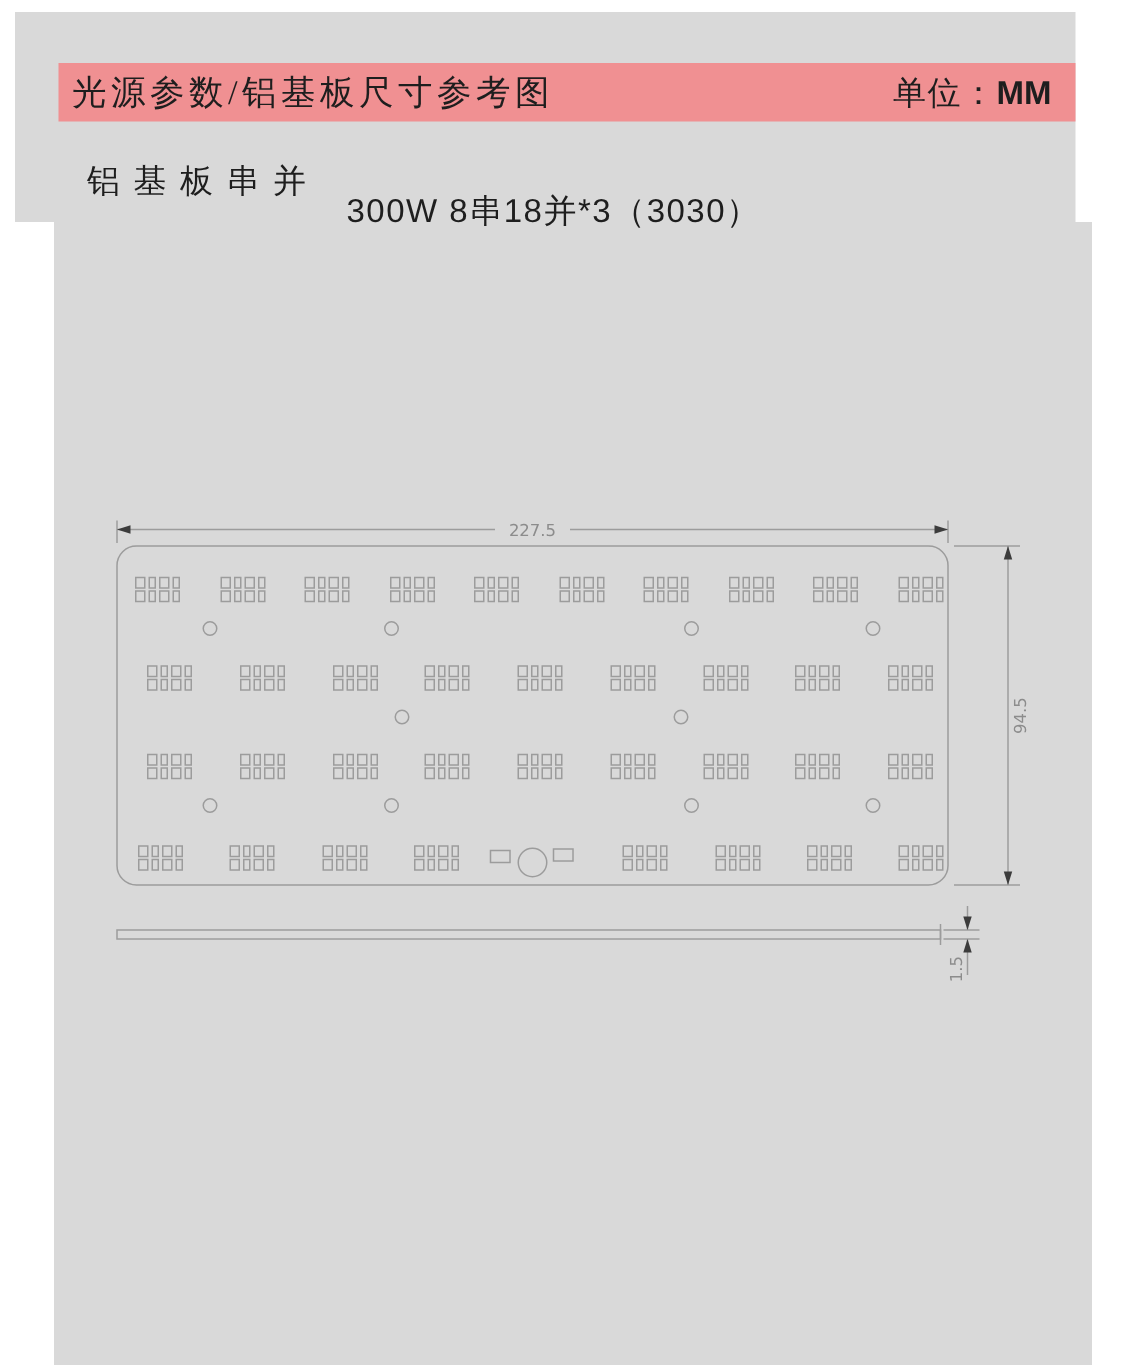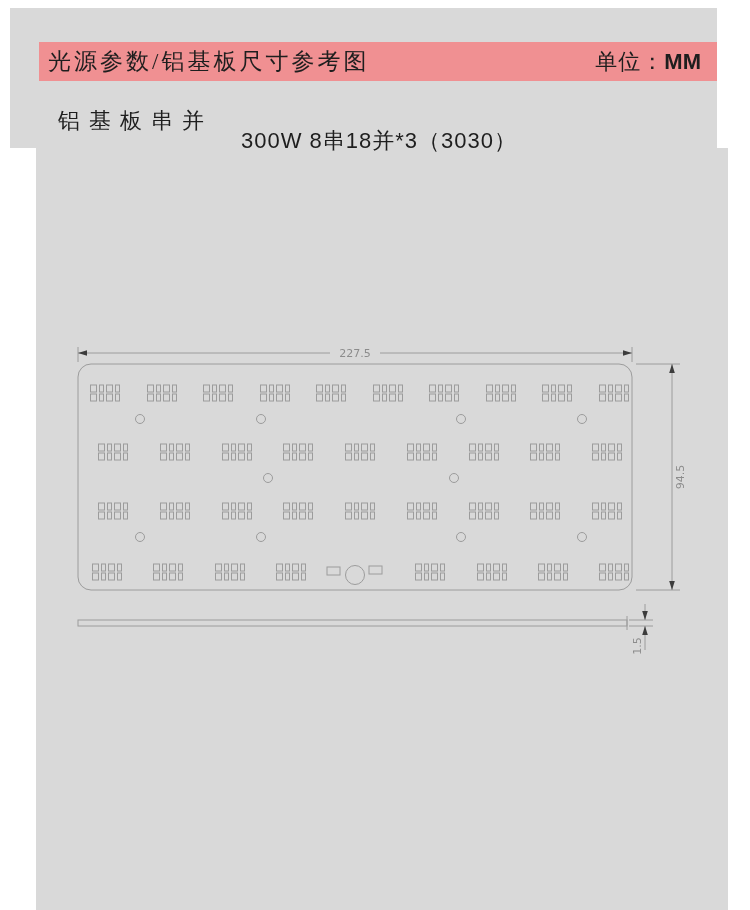--- a/index.html
+++ b/index.html
@@ -34,21 +34,21 @@
   }
   .unit{font-size:22px;color:var(--text);white-space:nowrap;}
   .unit .cap{font-family:Liberation Sans, sans-serif;letter-spacing:1px;}
   .unit .unit-v{font-family:"Liberation Sans", sans-serif;font-weight:bold;margin-top:44px;}
   .subtitle{
     position:absolute;left:58px;top:106px;height:30px;
     display:flex;align-items:center;white-space:nowrap;color:var(--text);
   }
   .sub-prefix{
     font-family:Liberation Mono, monospace;
-    font-size:22px;letter-spacing:9px;margin-right:28px;
+    font-size:22px;letter-spacing:9px;margin-right:18px;
   }
   .sub-spec{
     font-family:"Liberation Sans", sans-serif;
     font-size:22px;font-weight:normal;letter-spacing:1px;margin-top:40px;
   }
   
   .ln{stroke:var(--line);stroke-width:1;fill:none;}
   .shape{stroke:var(--line);stroke-width:1;fill:none;}
   .arr{fill:var(--arrow);stroke:none;}
   text.dim{font-family:"DejaVu Sans", sans-serif;font-size:11px;fill:var(--dim-text);}

